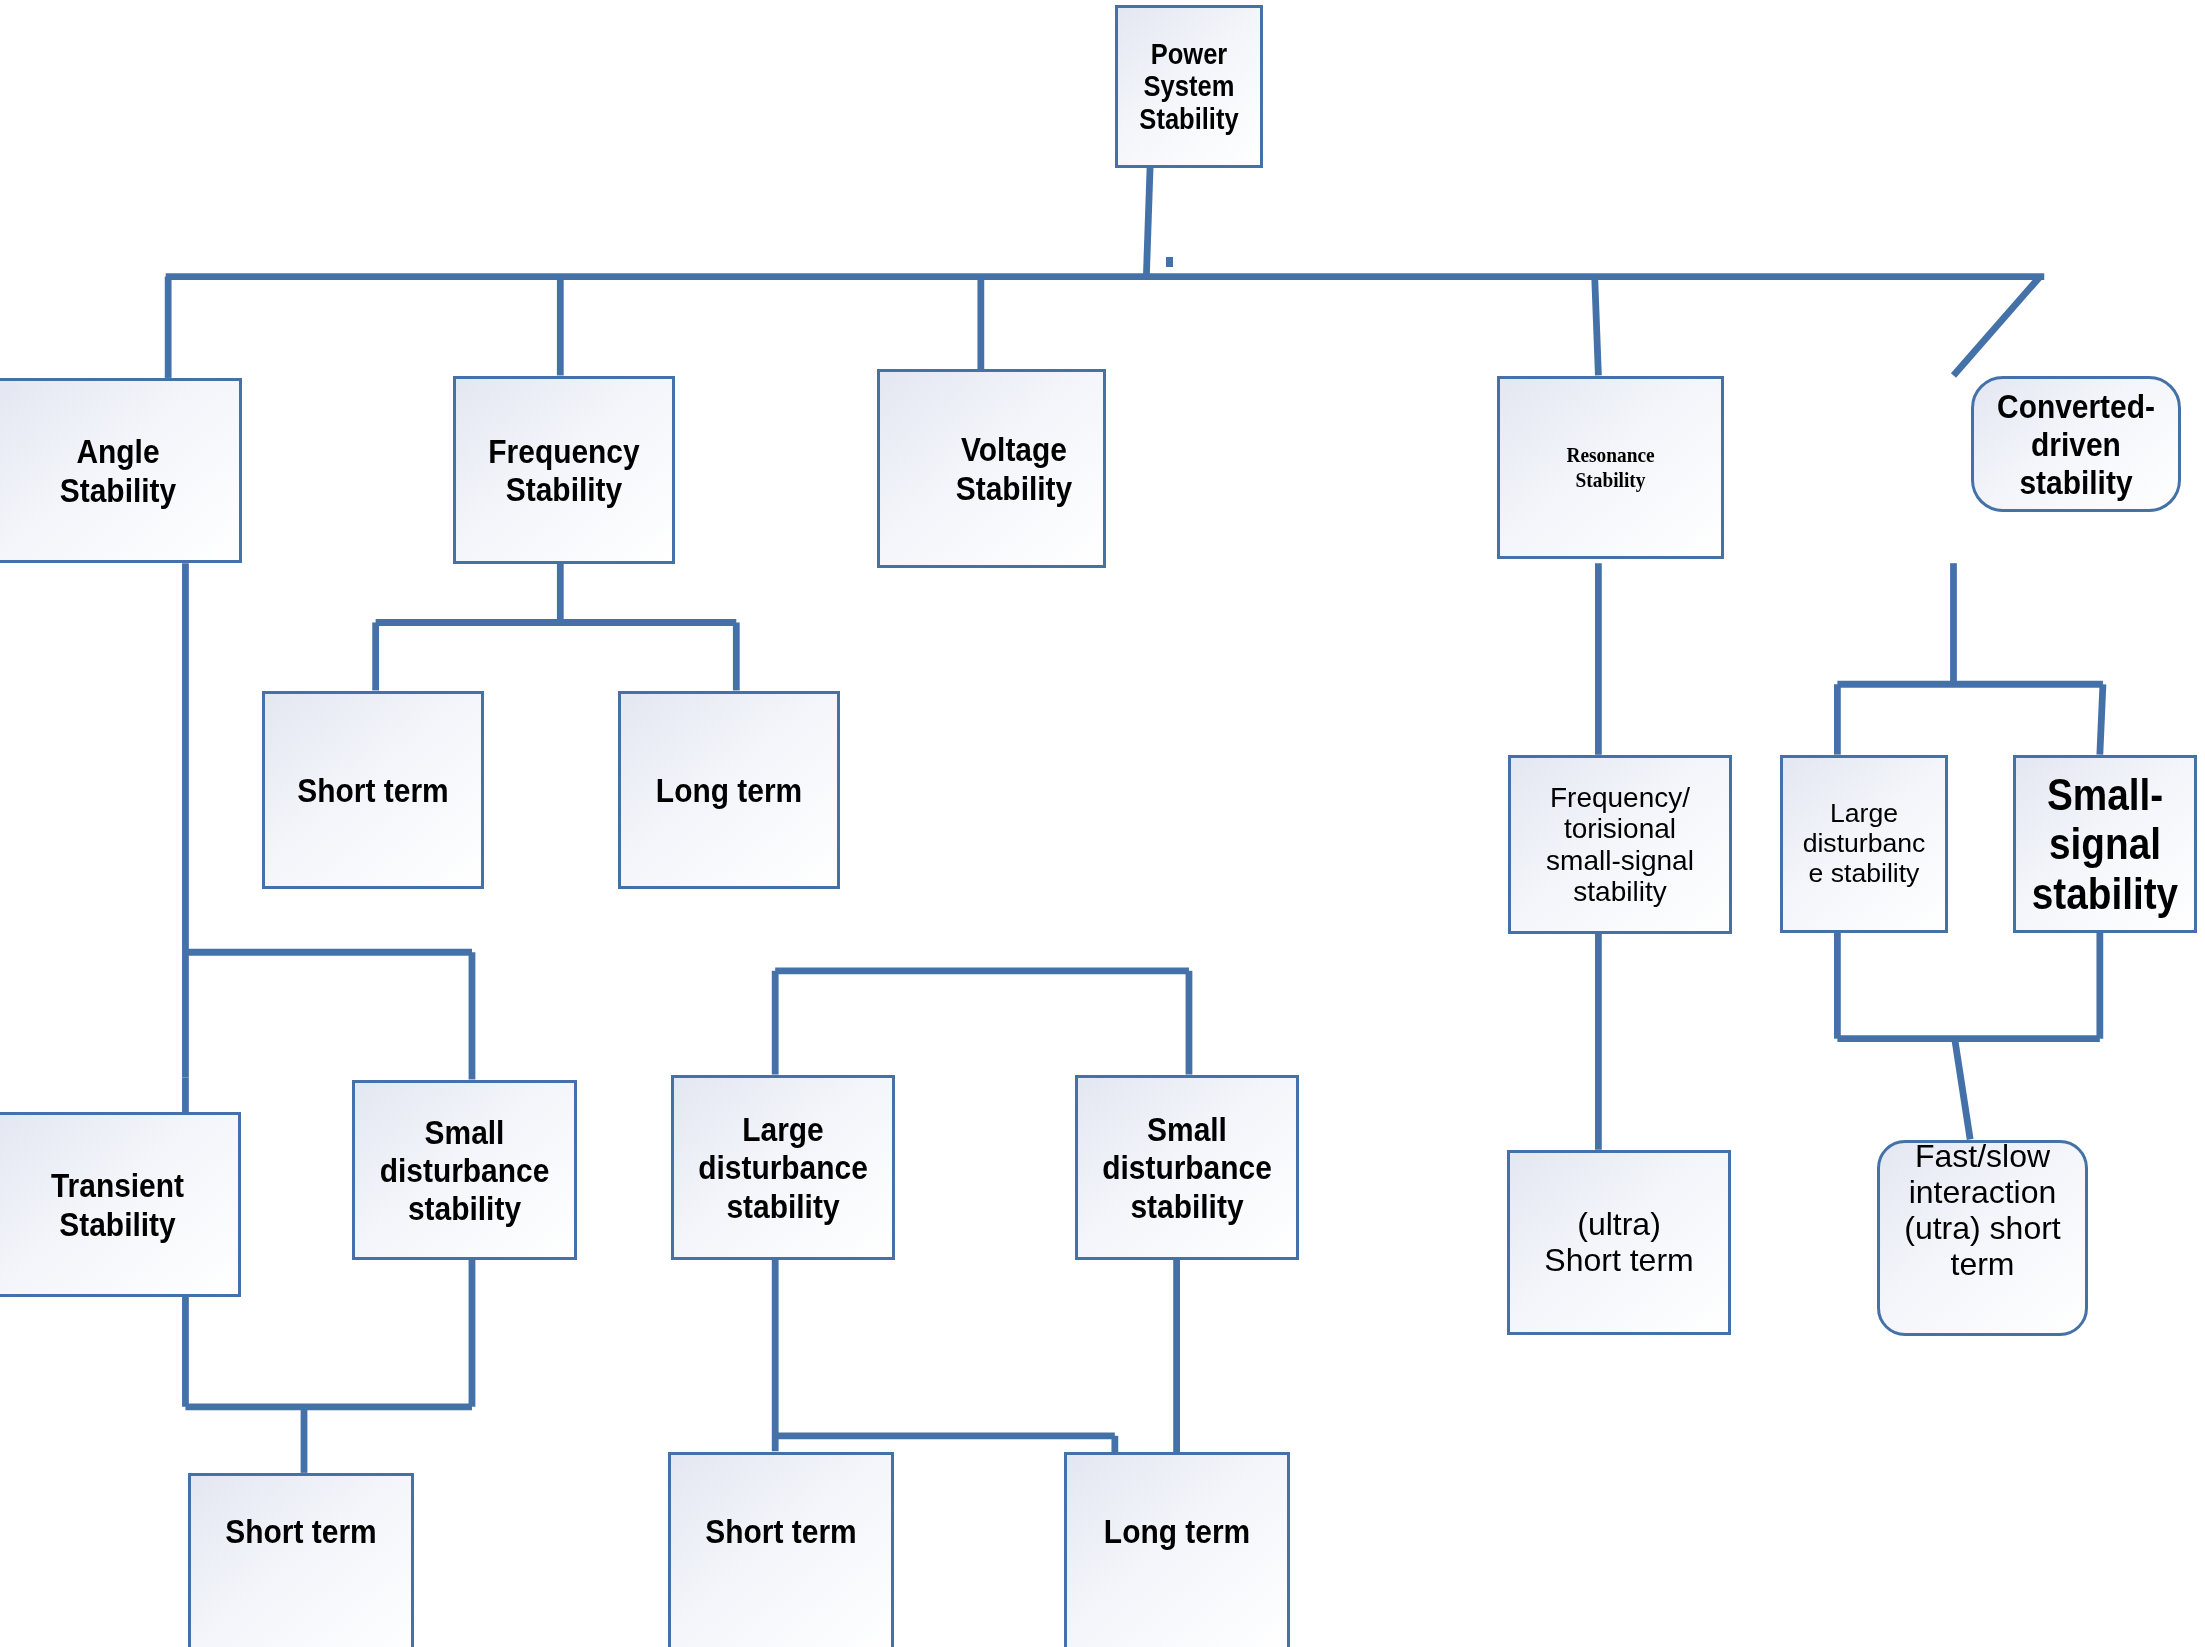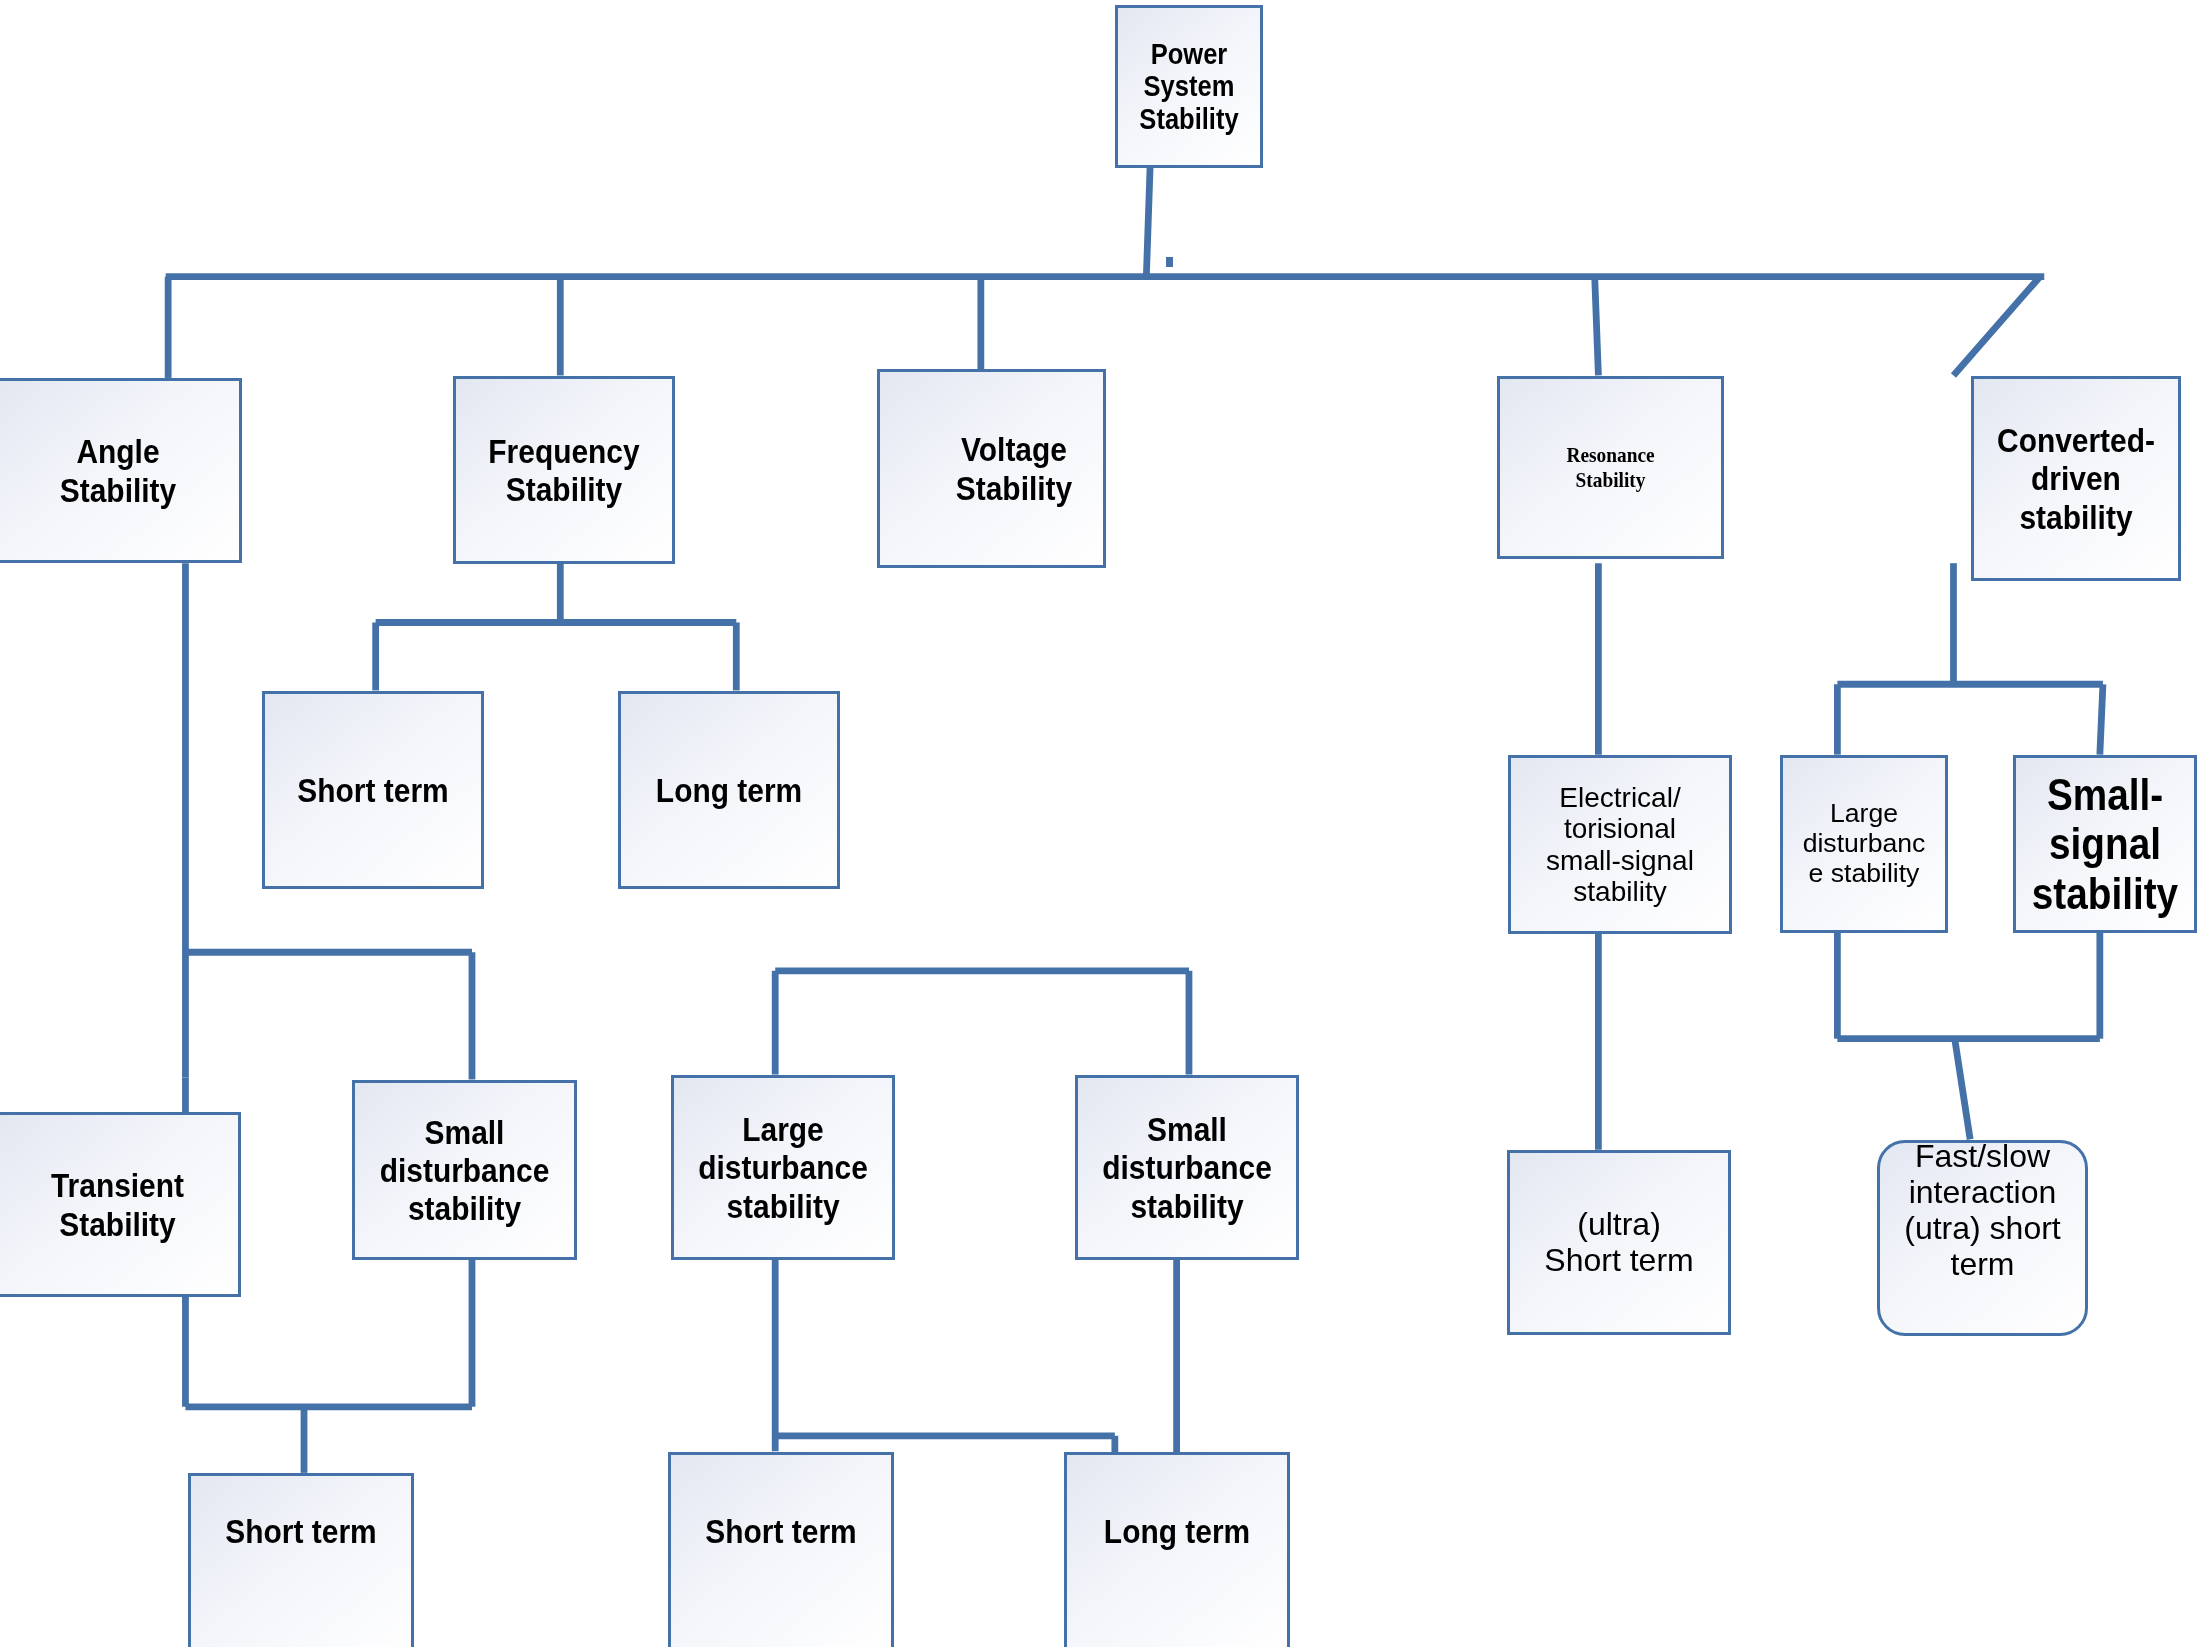--- a/index.html
+++ b/index.html
@@ -132,36 +132,36 @@
   <div class="node" style="left:877px; top:369px; width:229px; height:199px; font-size:34px;padding-left:45px;">
     <span class="lbl cond">Voltage
 Stability</span>
   </div>
 
   <div class="node" style="left:1497px; top:376px; width:227px; height:183px; font-size:22px;font-family:Liberation Serif, serif;">
     <span class="lbl cond">Resonance
 Stability</span>
   </div>
 
-  <div class="node" style="left:1971px; top:376px; width:210px; height:205px; font-size:34px;">
+  <div class="node" style="left:1971px; top:376px; width:210px; height:136px; font-size:34px;border-radius:32px;">
     <span class="lbl cond">Converted-
 driven
 stability</span>
   </div>
 
   <div class="node" style="left:262px; top:691px; width:222px; height:198px; font-size:34px;">
     <span class="lbl cond">Short term</span>
   </div>
 
   <div class="node" style="left:618px; top:691px; width:222px; height:198px; font-size:34px;">
     <span class="lbl cond">Long term</span>
   </div>
 
   <div class="node" style="left:1508px; top:755px; width:224px; height:179px; font-size:28px;">
-    <span class="lbl thin">Electrical/
+    <span class="lbl thin">Frequency/
 torisional
 small-signal
 stability</span>
   </div>
 
   <div class="node" style="left:1780px; top:755px; width:168px; height:178px; font-size:26.6px;">
     <span class="lbl thin">Large
 disturbanc
 e stability</span>
   </div>

